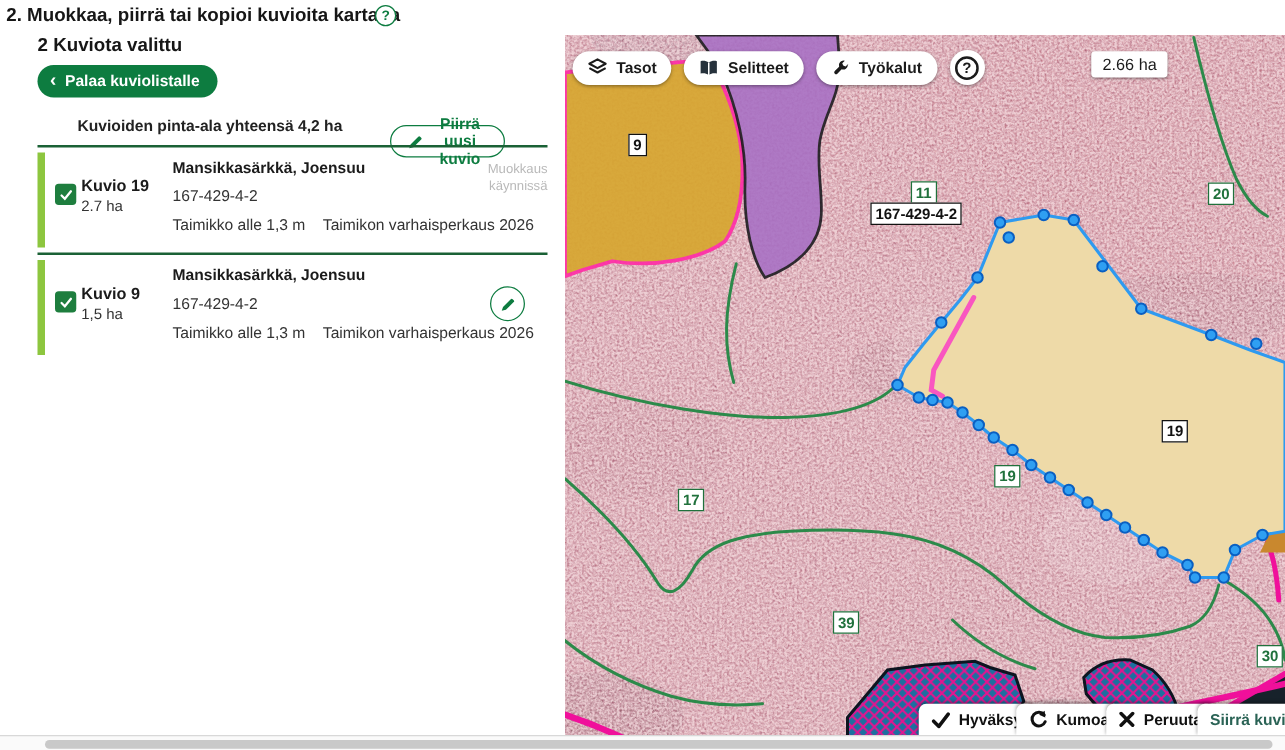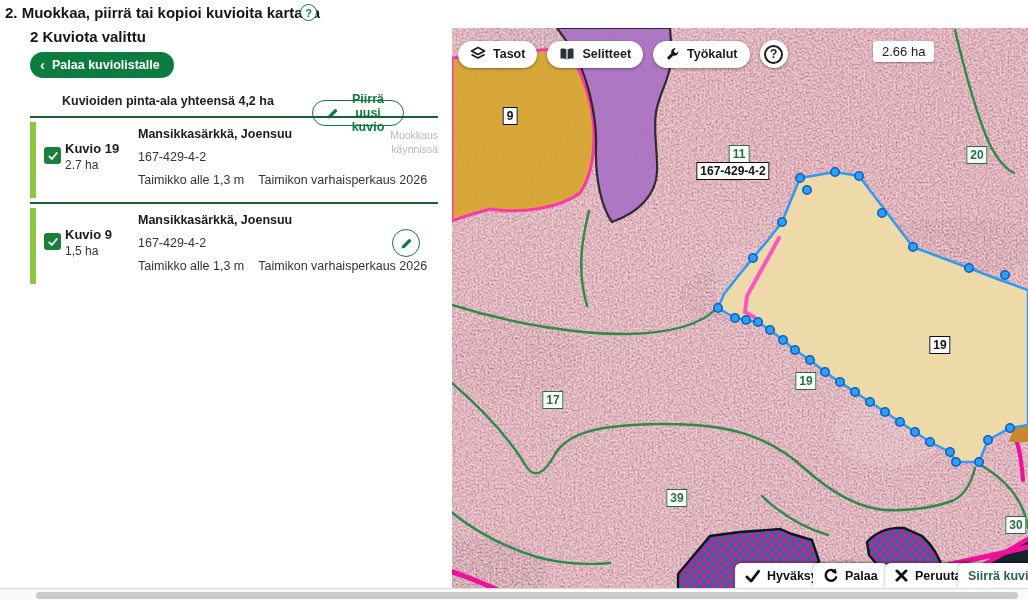--- a/index.html
+++ b/index.html
@@ -298,21 +298,21 @@
         <svg width="15" height="14" viewBox="0 0 16 15">
             <path d="M2 8.5 L6.5 13 L14.5 2.5" stroke="#111" stroke-width="3" fill="none" stroke-linecap="round" stroke-linejoin="round"></path>
           </svg>
         <span>Hyväksy</span>
       </button>
       <button class="act-tab" style="left:361px">
         <svg width="15" height="15" viewBox="0 0 16 16">
             <path d="M13.2 4.2 A5.8 5.8 0 1 0 14 10" fill="none" stroke="#111" stroke-width="2.6" stroke-linecap="round"></path>
             <polygon points="13.6,0.6 14.1,6.4 8.8,4.0" fill="#111"></polygon>
           </svg>
-        <span>Palaa</span>
+        <span>Kumoa</span>
       </button>
       <button class="act-tab" style="left:433px">
         <svg width="13" height="13" viewBox="0 0 14 14">
             <path d="M2 2 L12 12 M12 2 L2 12" stroke="#111" stroke-width="3" stroke-linecap="round"></path>
           </svg>
         <span>Peruuta</span>
       </button>
       <button class="act-tab move" style="left:506px;width:100px">
         <span>Siirrä kuvion</span>
       </button>

